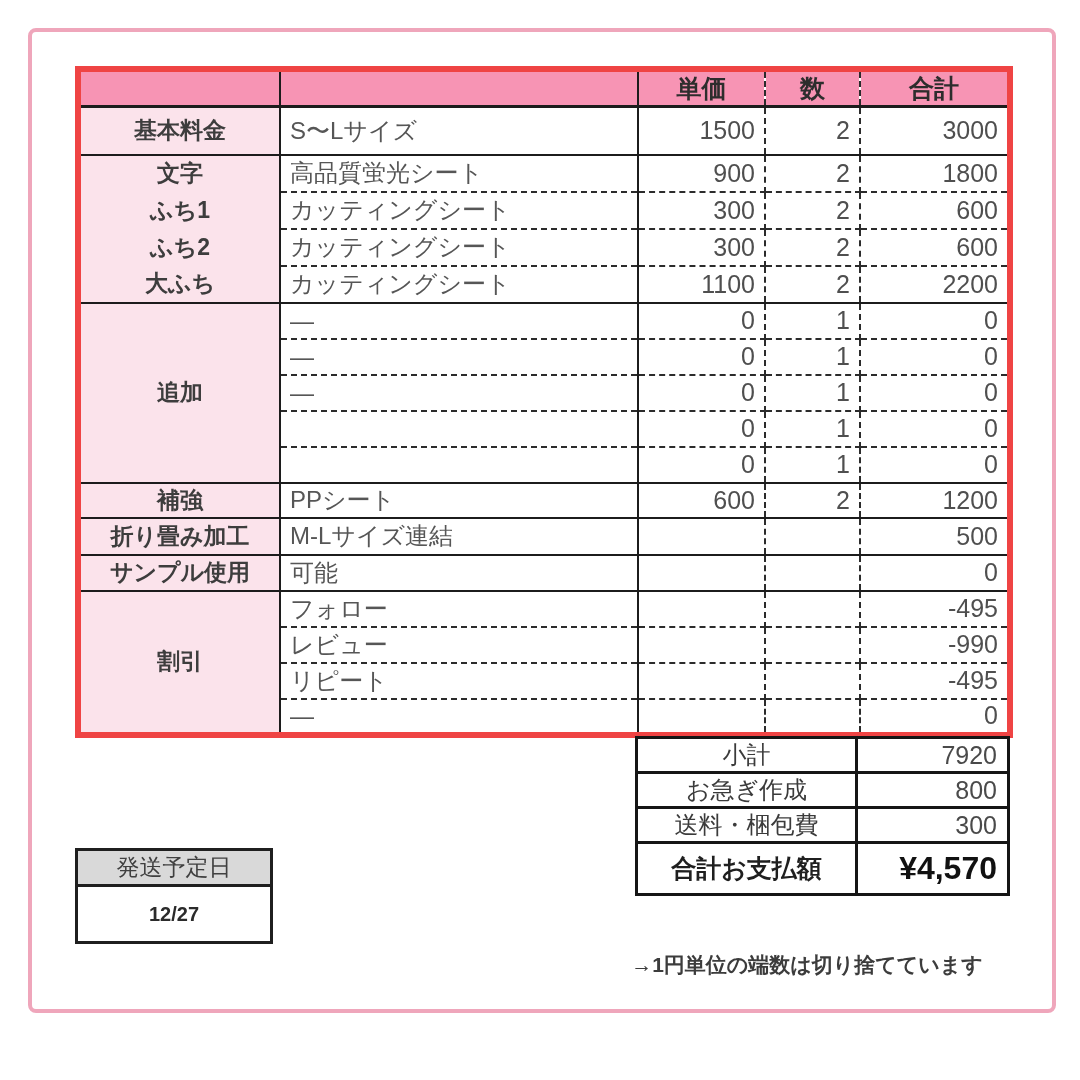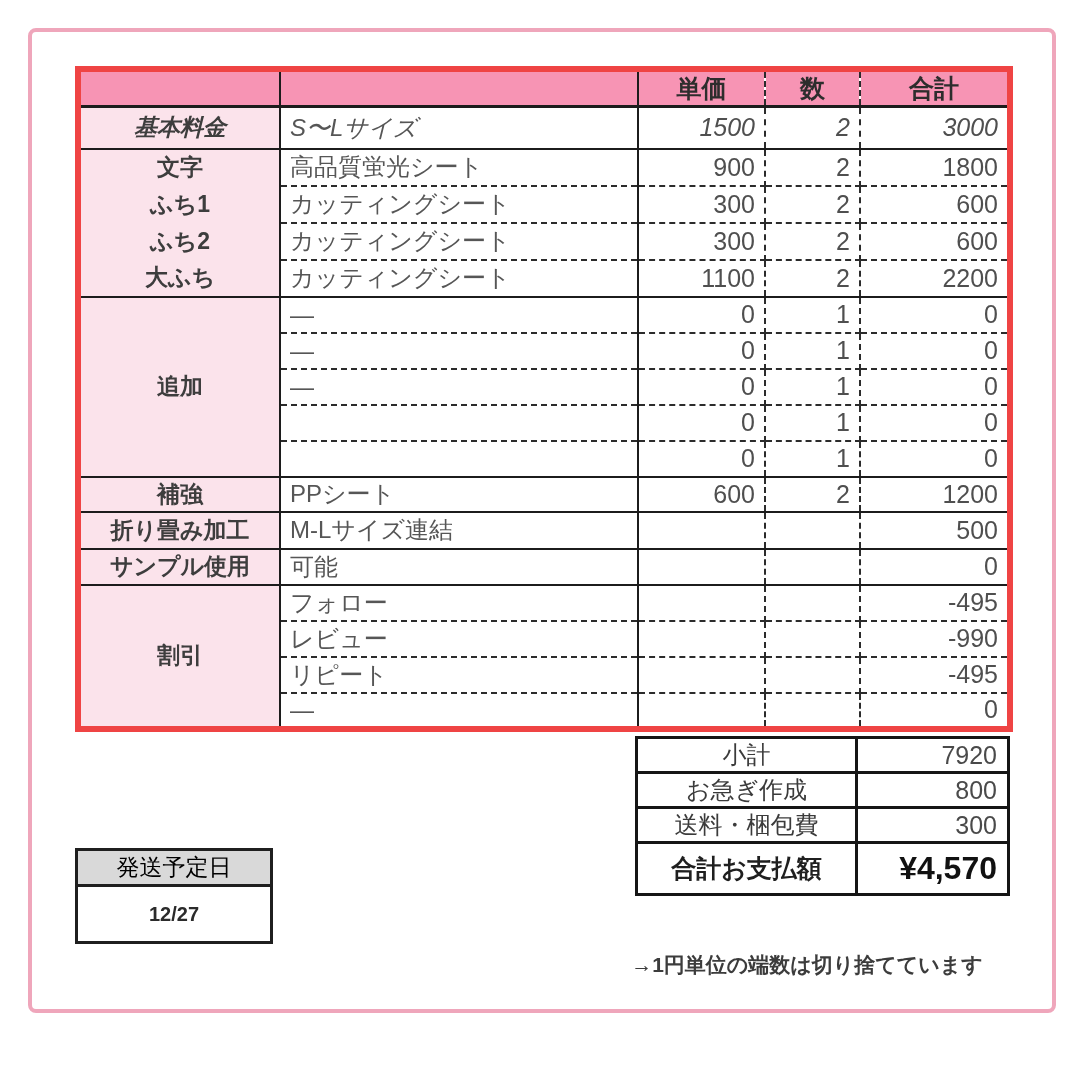--- a/index.html
+++ b/index.html
@@ -32,21 +32,21 @@
     color:#3d3d3d; font-size:23px; border-right:2px solid #1c1c1c;
   }
   td.desc {
     text-align:left; padding-left:9px; color:#565656; font-size:24px;
     border-right:2px solid #1c1c1c; background:#ffffff;border-radius:13px;
   }
   td.num { text-align:right; padding-right:9px; color:#4f4f4f; font-size:25px; background:#ffffff; }
   .vr-dash { border-right:2px dashed #2b2b2b !important; }
   .bs { border-bottom:2px solid #1c1c1c; }
   .bd { border-bottom:2px dashed #2b2b2b; }
-  tr.h38 td { height:42px;font-style:italic; } tr.h36 td { height:36px; } tr.h35 td { height:35px; }
+  tr.h38 td { height:48px; } tr.h36 td { height:36px; } tr.h35 td { height:35px; }
 
   
   .sum {
     position:absolute; left:635px; top:736px; width:372px;
     border:3px solid #151515;
   }
   .sum td { padding:0; box-sizing:border-box; height:35px; border-bottom:3px solid #151515; background:#ffffff; }
   .sum td.sl { text-align:center; font-size:24px; color:#3b3b3b; border-right:3px solid #151515; }
   .sum td.sv { text-align:right; padding-right:10px; font-size:25px; color:#4a4a4a; }
   .sum tr.emph td { height:52px; }
@@ -57,21 +57,21 @@
     position:absolute; left:607px; top:951px; width:400px;
     text-align:center; font-size:21px; font-weight:bold; color:#3c3c3c;
   }
 
   
   .ship {
     position:absolute; left:75px; top:848px; width:198px;
     border:3px solid #1f1f1f; box-sizing:border-box; background:#ffffff;
   }
   .ship-title {
-    background:#d9d9d9; text-align:center; font-size:23px; color:#000000;
+    background:#d9d9d9; text-align:center; font-size:23px; color:#404040;
     height:33px; line-height:33px; border-bottom:3px solid #1f1f1f;
   }
   .ship-date {
     text-align:center; font-weight:bold; font-size:20px; color:#2b2b2b;
     height:54px; line-height:54px;
   }
 </style>
 </head>
 <body>
 

